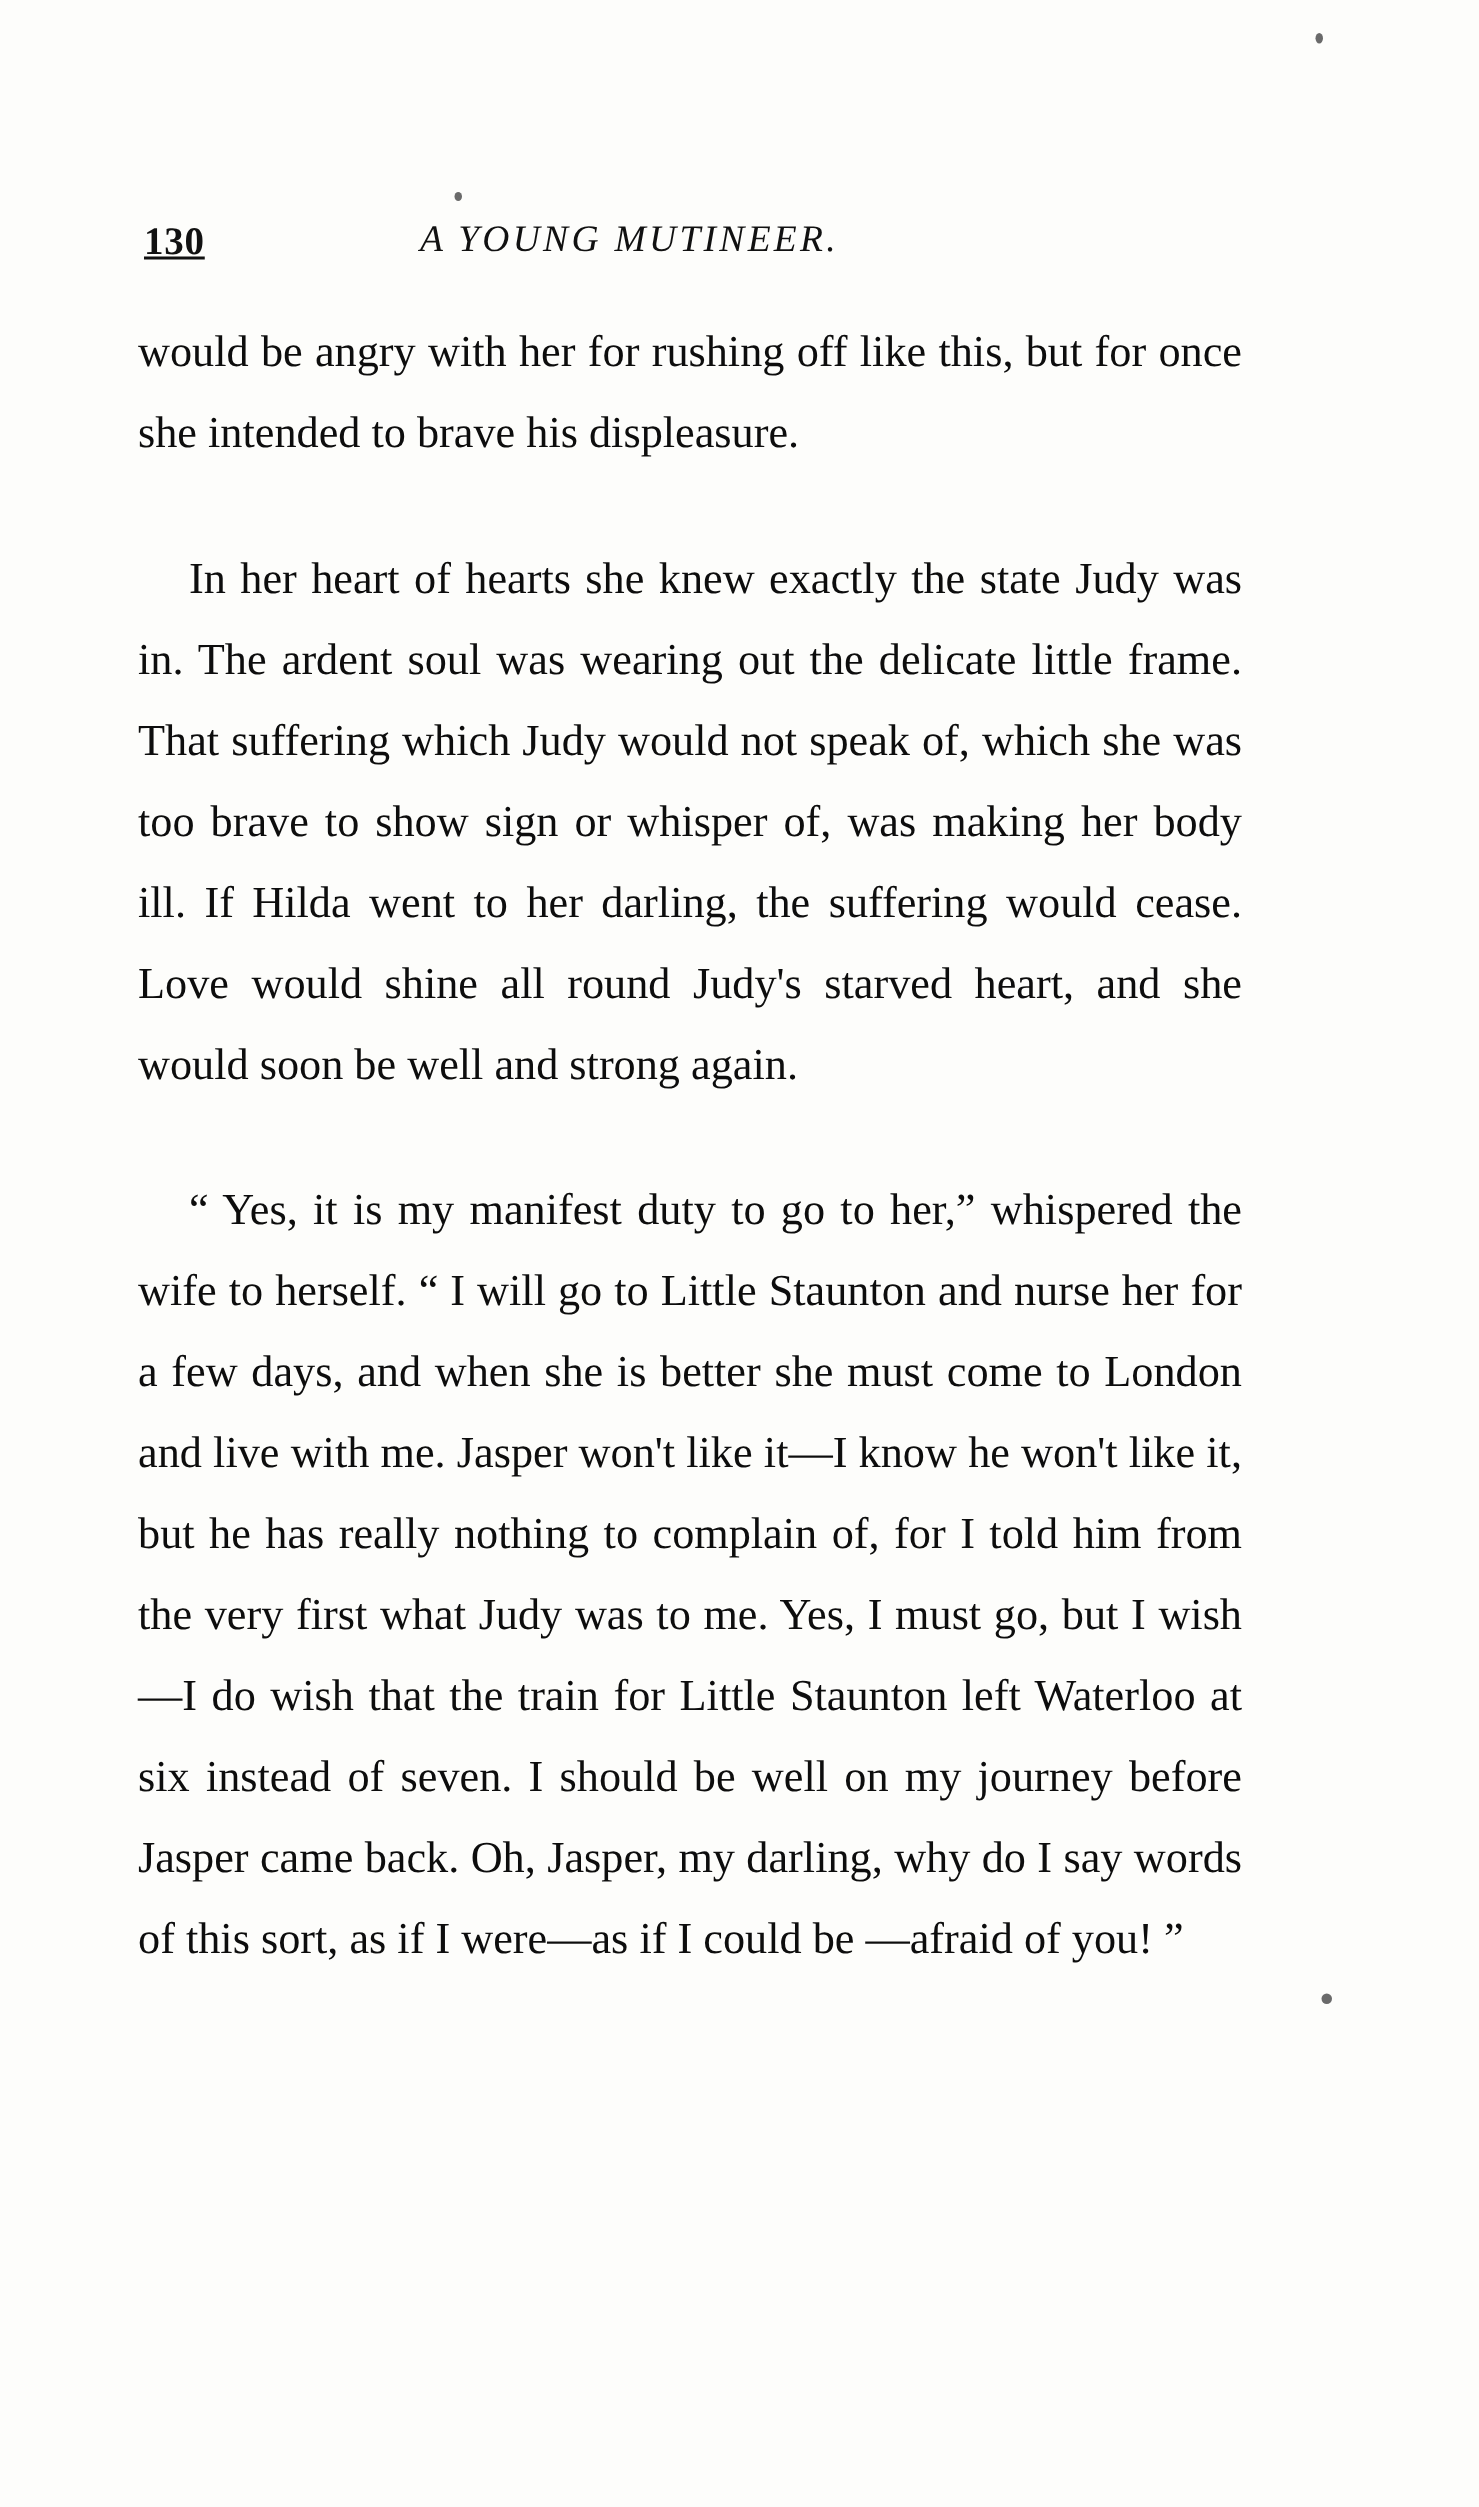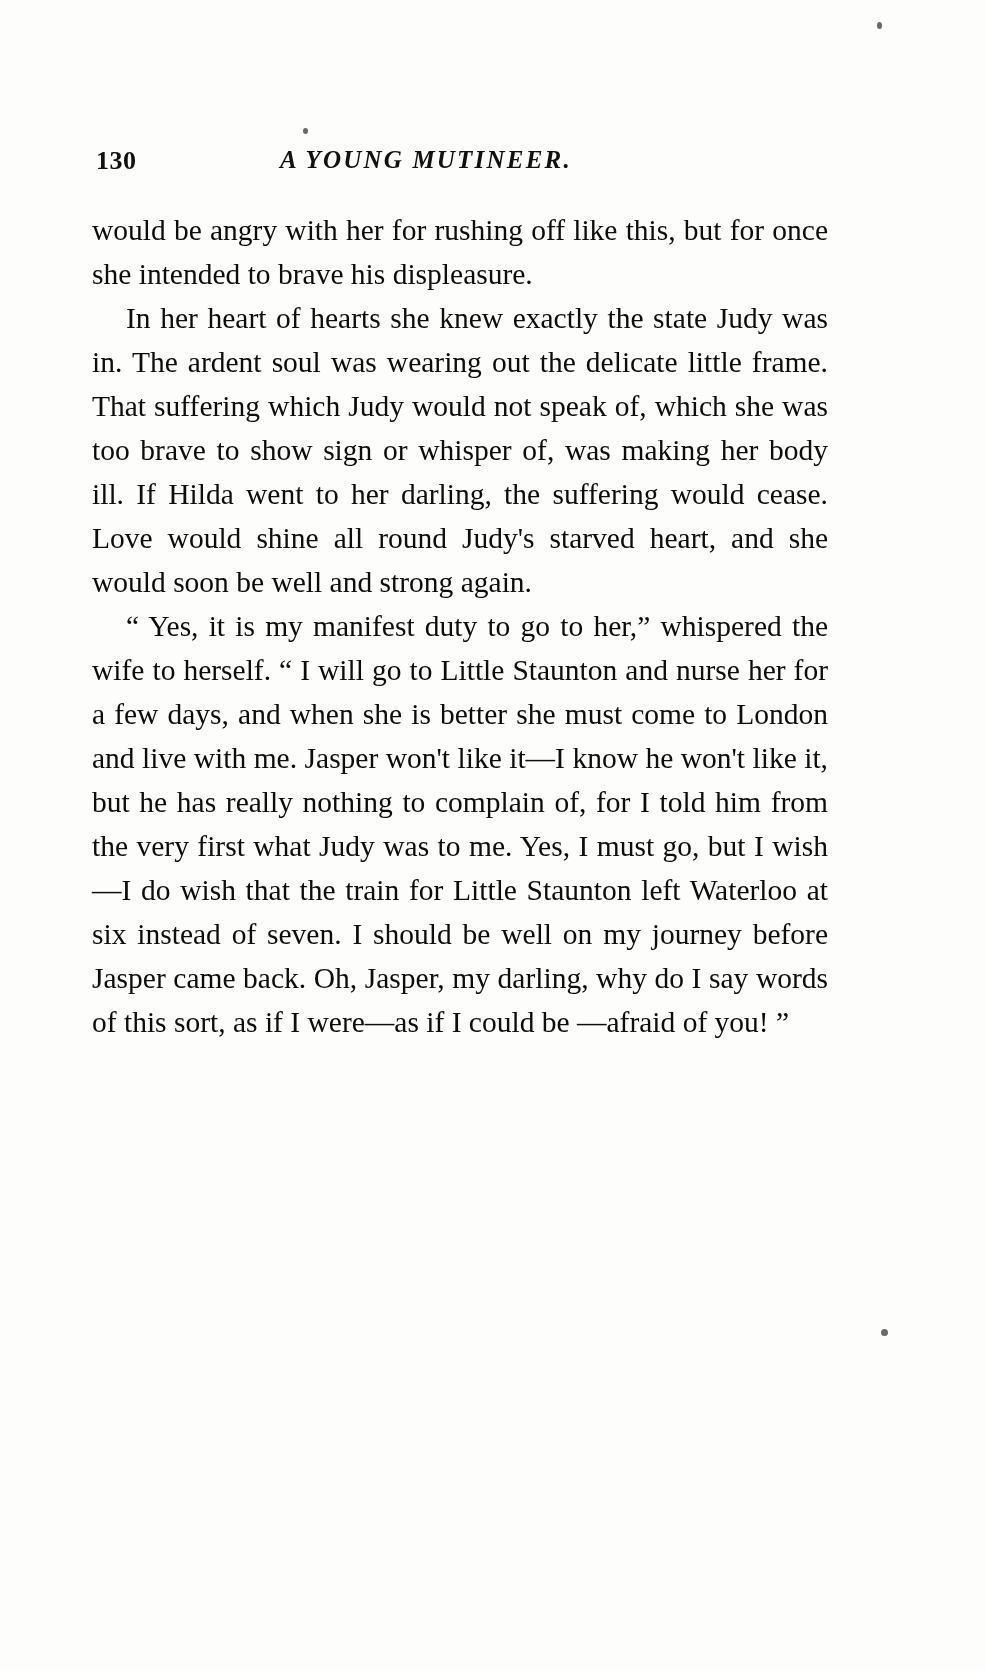--- a/index.html
+++ b/index.html
@@ -43,50 +43,52 @@
     height: 34px;
   }
   .folio {
     position: absolute;
     left: 0;
     top: 0;
     font-size: 26px;
     font-weight: 700;
     letter-spacing: 0.5px;
     font-family: "Liberation Serif", serif;
+    text-decoration: underline;
   }
   .head-title {
     position: absolute;
     left: 184px;
     top: 0;
     font-size: 25px;
     font-style: italic;
-    font-weight: 700;
+    font-weight: 400;
     letter-spacing: 2.2px;
     white-space: nowrap;
   }
 
   .body-text {
     position: absolute;
     left: 92px;
     top: 208px;
     width: 736px;
   }
 
   .para {
     margin: 0;
     font-size: 29.5px;
-    line-height: 44px;
+    line-height: 54px;
     text-align: justify;
     text-justify: inter-word;
     hyphens: none;
     color: #0d0d0d;
   }
   .para + .para {
     text-indent: 34px;
+    margin-top: 43px;
   }
   .para.last-line-left {
     
   }
 </style>
 </head>
 <body>
 
 <div class="page">
 

